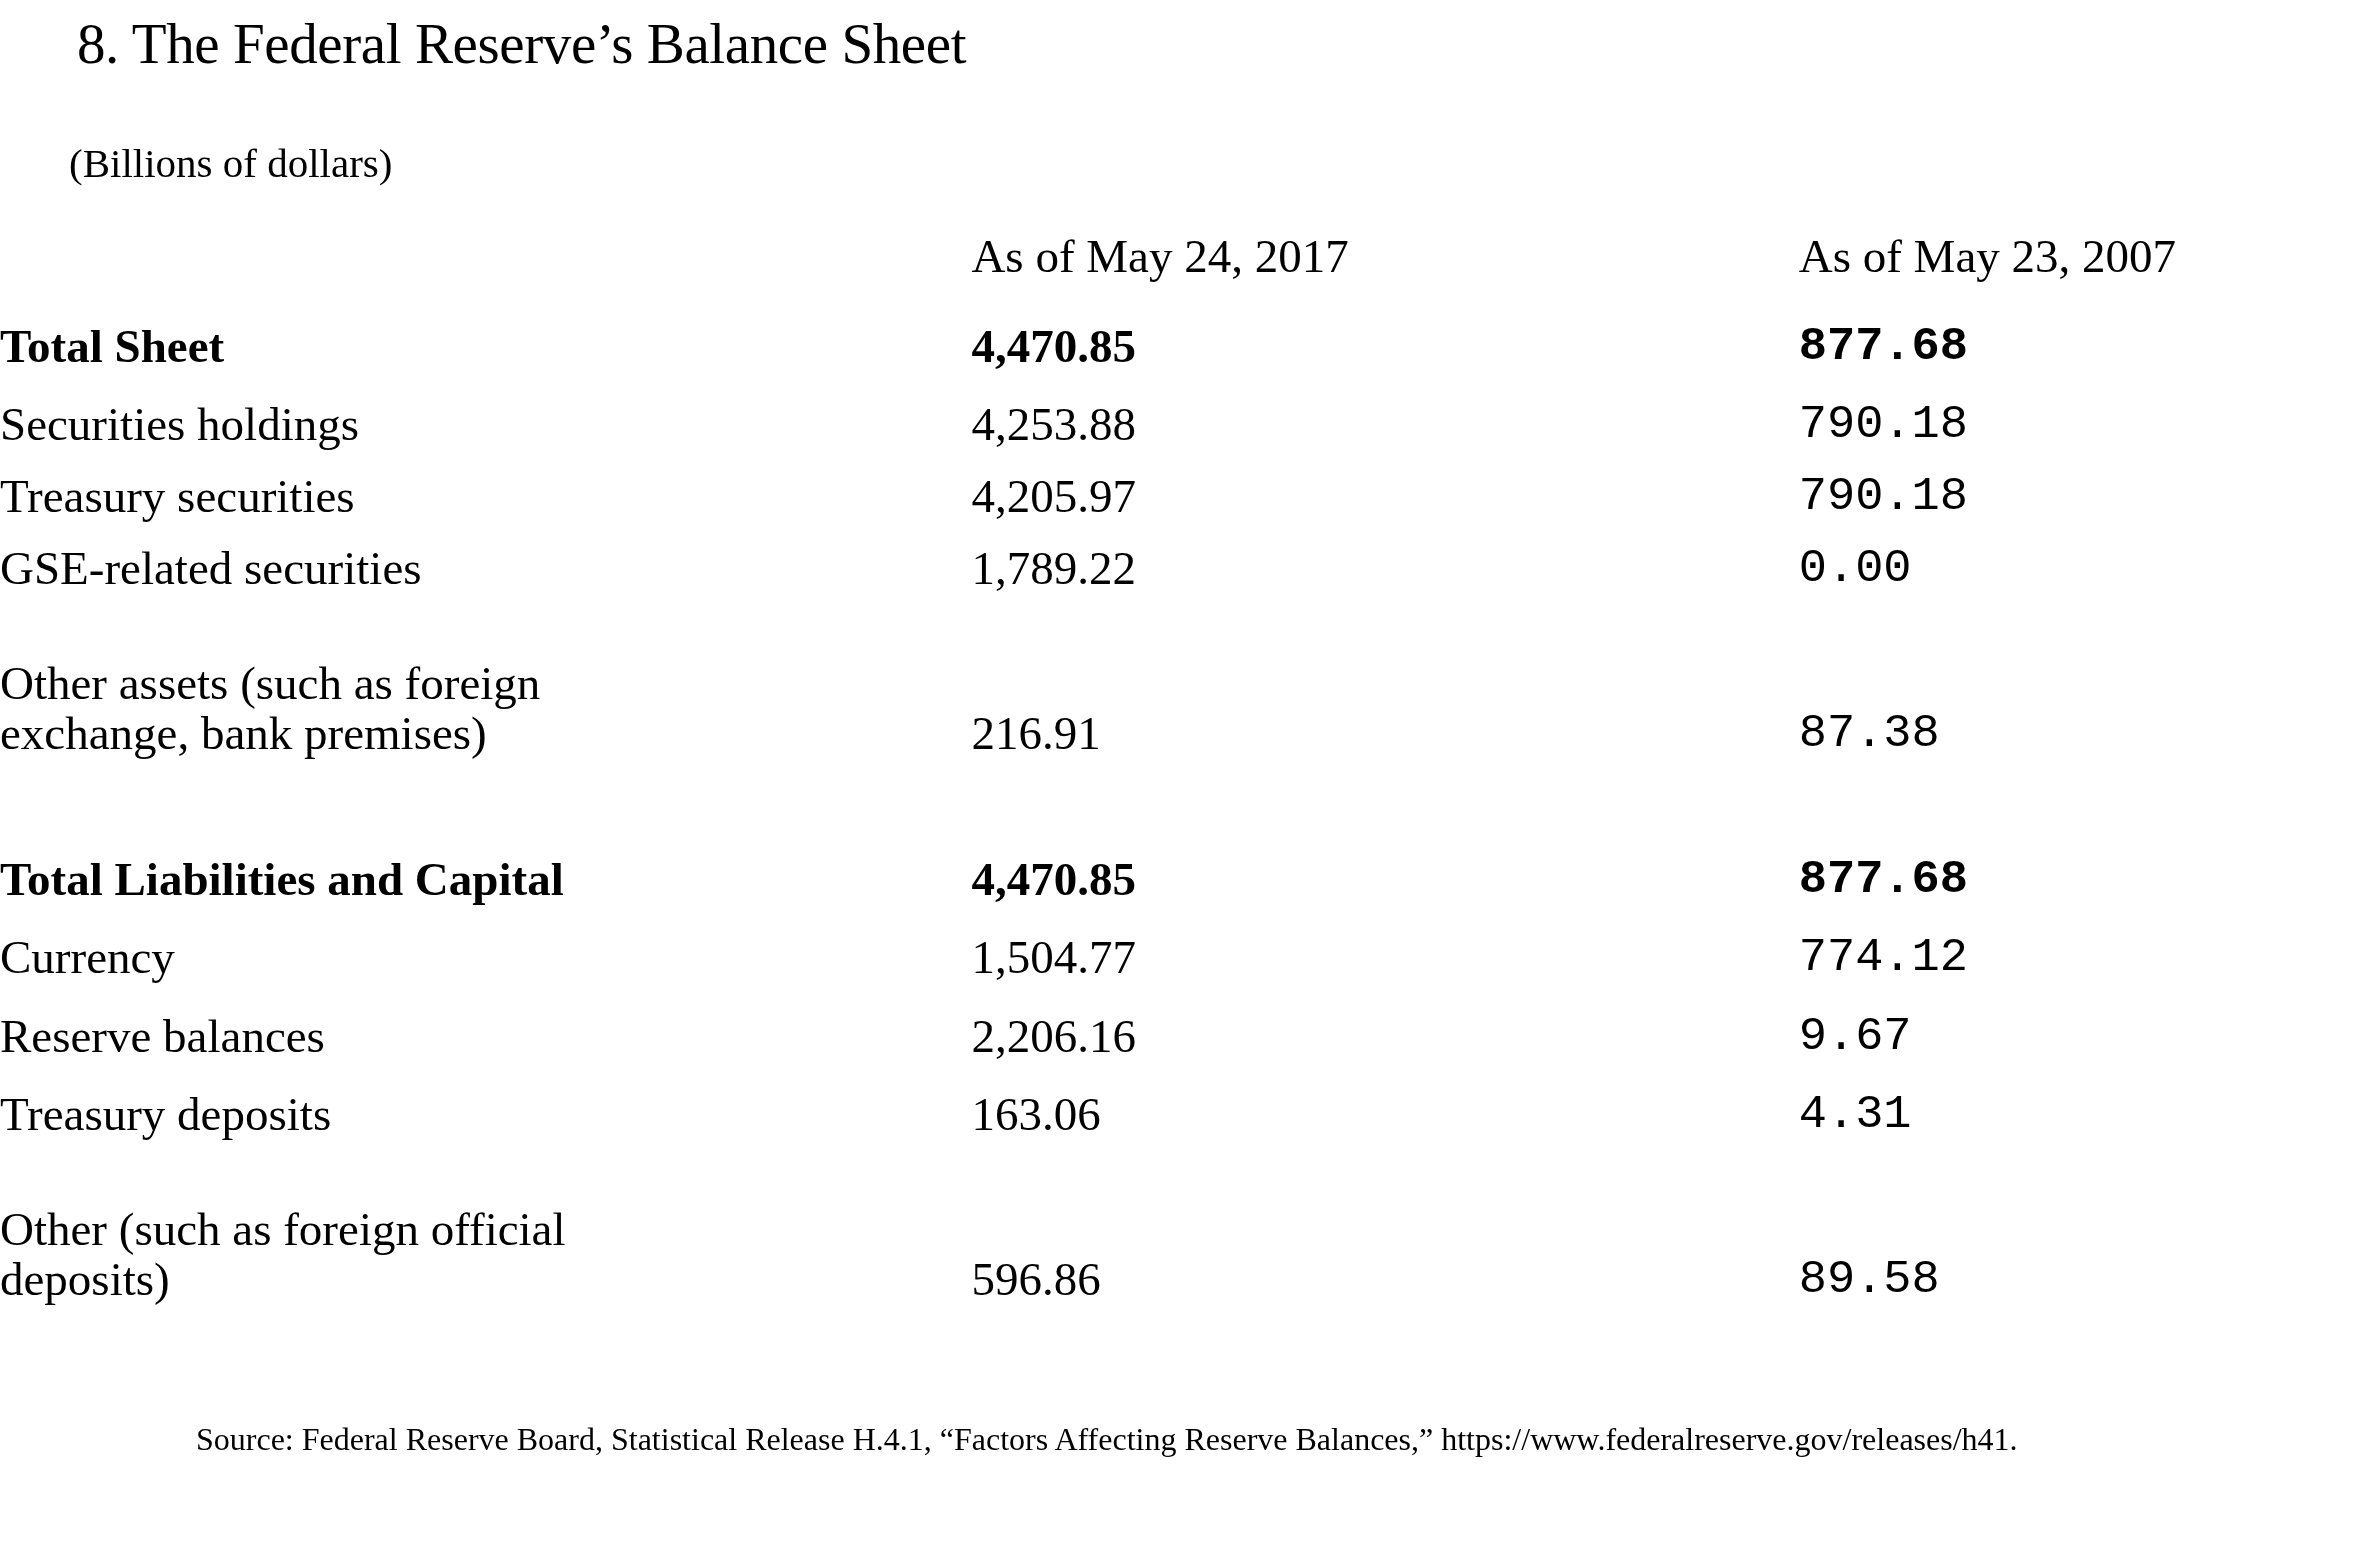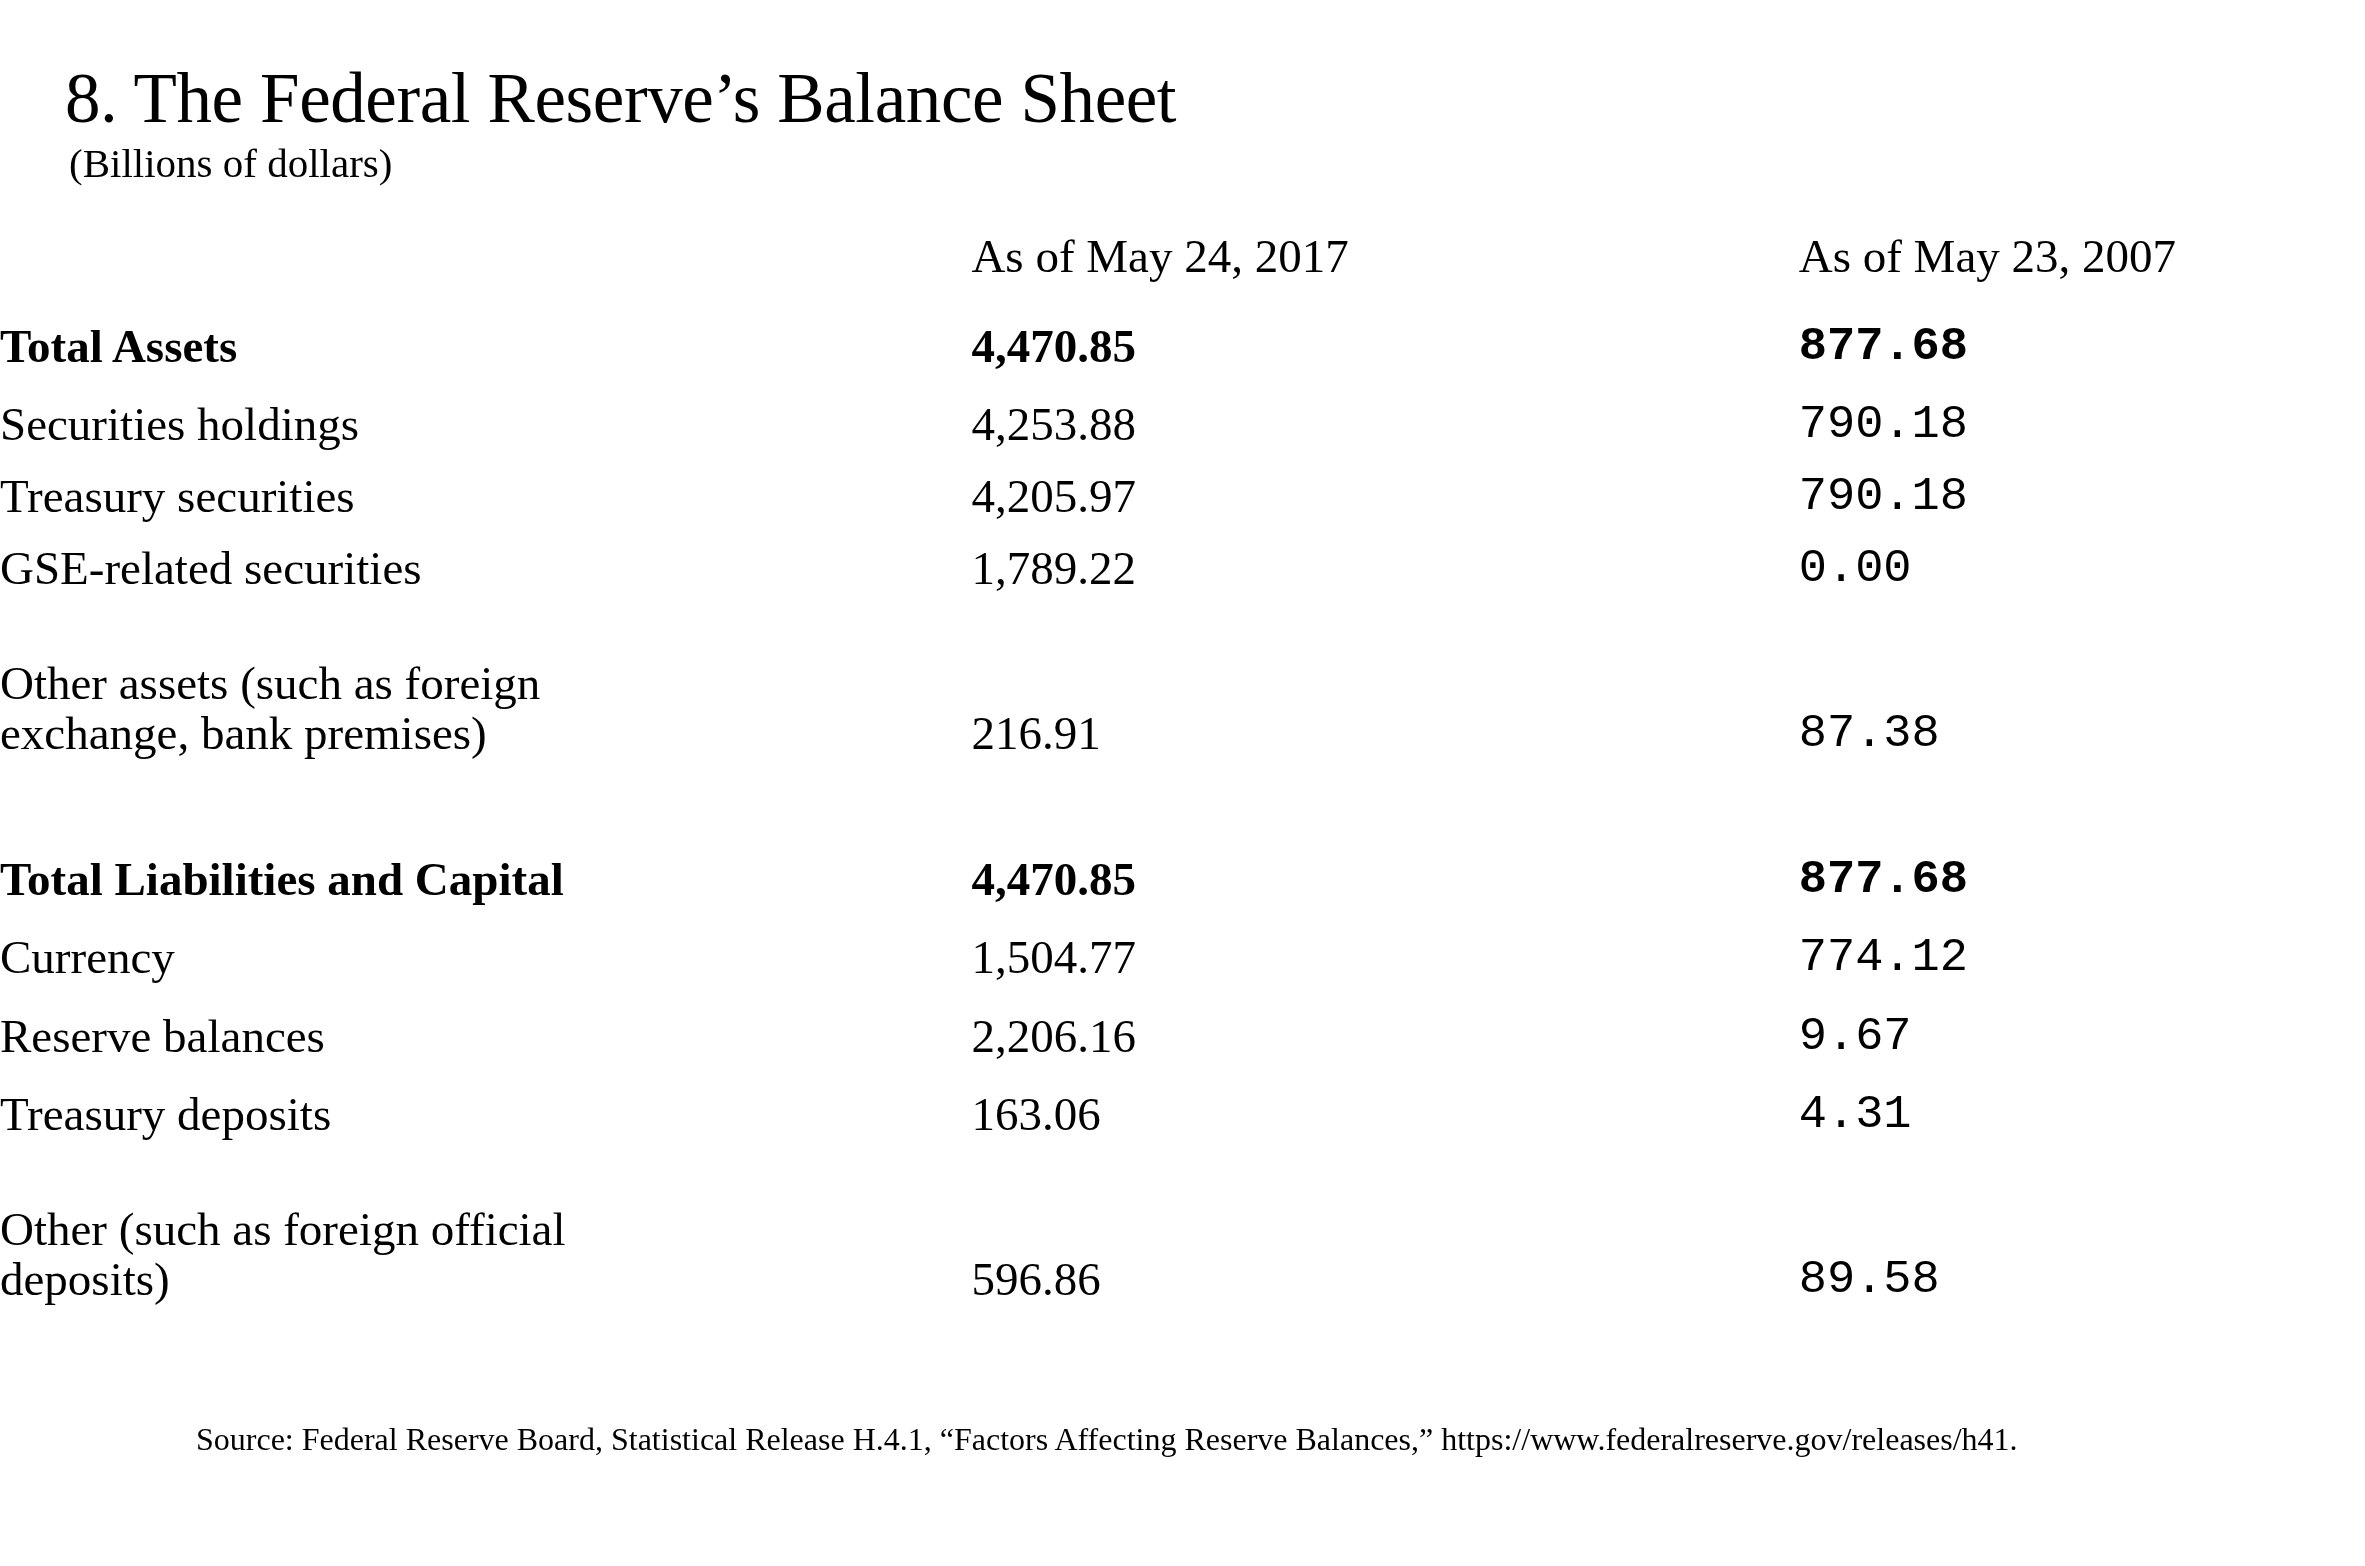--- a/index.html
+++ b/index.html
@@ -19,27 +19,26 @@
   .slide {
     position: relative;
     width: 2366px;
     height: 1567px;
     box-sizing: border-box;
   }
 
   
   .title {
     position: absolute;
-    left: 65px;
+    left: 77px;
     top: 13.5px;
-    font-size: 71px;
+    font-size: 57px;
     line-height: 1.04;
     letter-spacing: -0.4px;
     white-space: nowrap;
-    margin-top: 48px;
   }
   .subtitle {
     position: absolute;
     left: 69px;
     top: 143px;
     font-size: 41px;
     line-height: 1.0;
     white-space: nowrap;
   }
 
@@ -141,21 +140,21 @@
         <tr>
           <th class="hdr-cell"></th>
           <th class="hdr-cell">As of May 24, 2017</th>
           <th class="hdr-cell"></th>
           <th class="hdr-cell">As of May 23, 2007</th>
         </tr>
       </thead>
       <tbody>
 
         <tr class="r-total">
-          <td class="lbl bold ind-l0">Total Assets</td>
+          <td class="lbl bold ind-l0">Total Sheet</td>
           <td class="val bold">4,470.85</td>
           <td></td>
           <td class="val bold val2007">877.68</td>
         </tr>
 
 
         <tr class="r-one">
           <td class="lbl ind1">Securities holdings</td>
           <td class="val">4,253.88</td>
           <td></td>

